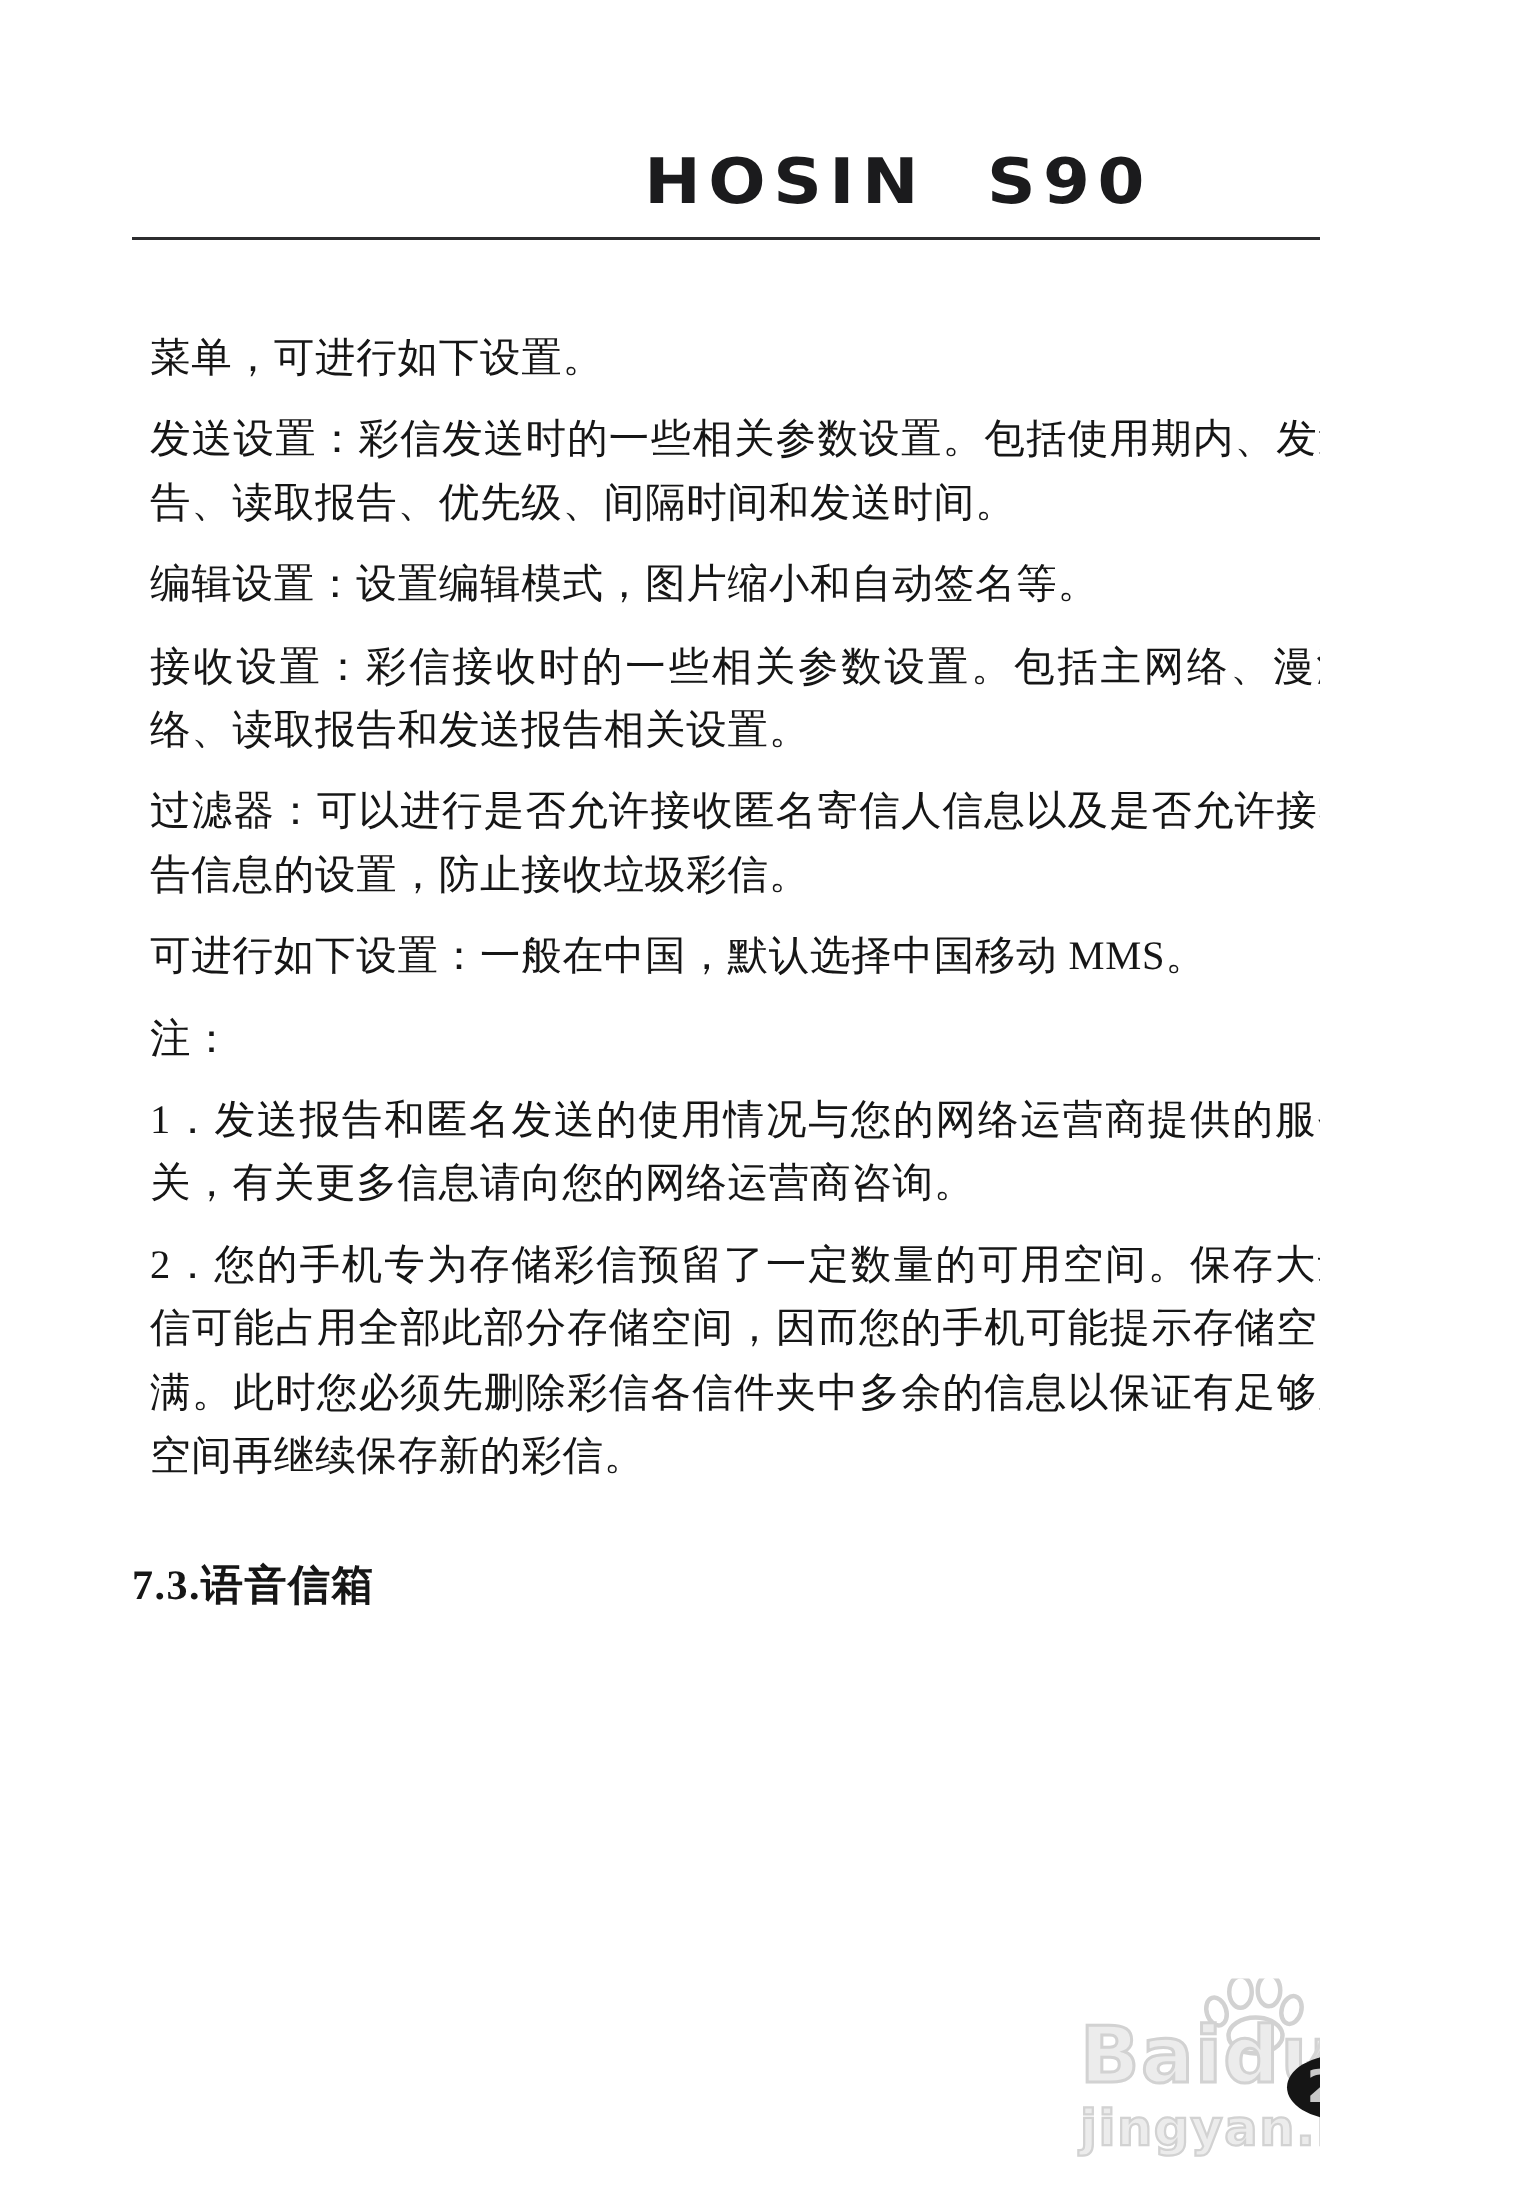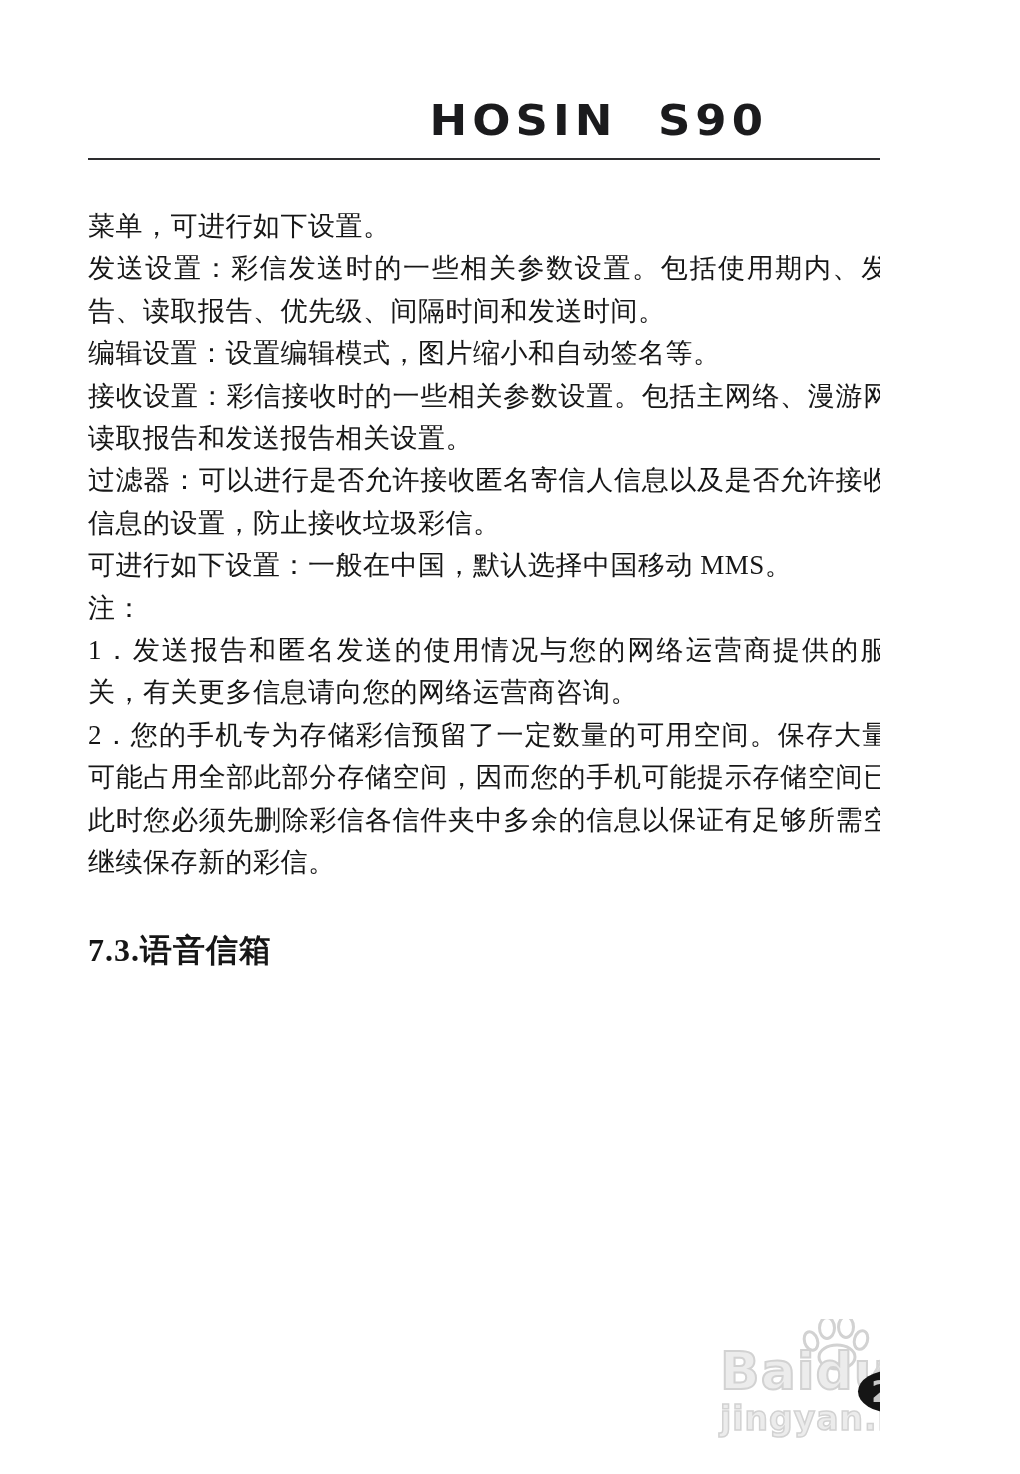--- a/index.html
+++ b/index.html
@@ -47,25 +47,25 @@
     top: 205px;
     left: 88px;
     width: 858px;
     font-size: 27px;
     line-height: 42.4px;
     text-align: justify;
     text-justify: inter-ideograph;
     letter-spacing: 0.5px;
   }
   .content p {
-    margin: 0;
+    margin: 12px;
   }
   .content h2 {
     margin: 45px 0;
-    font-size: 32px;
+    font-size: 28px;
     line-height: 42.4px;
     font-weight: bold;
     text-align: left;
     letter-spacing: 1px;
   }
 
   
   .watermark {
     position: absolute;
     left: 700px;

